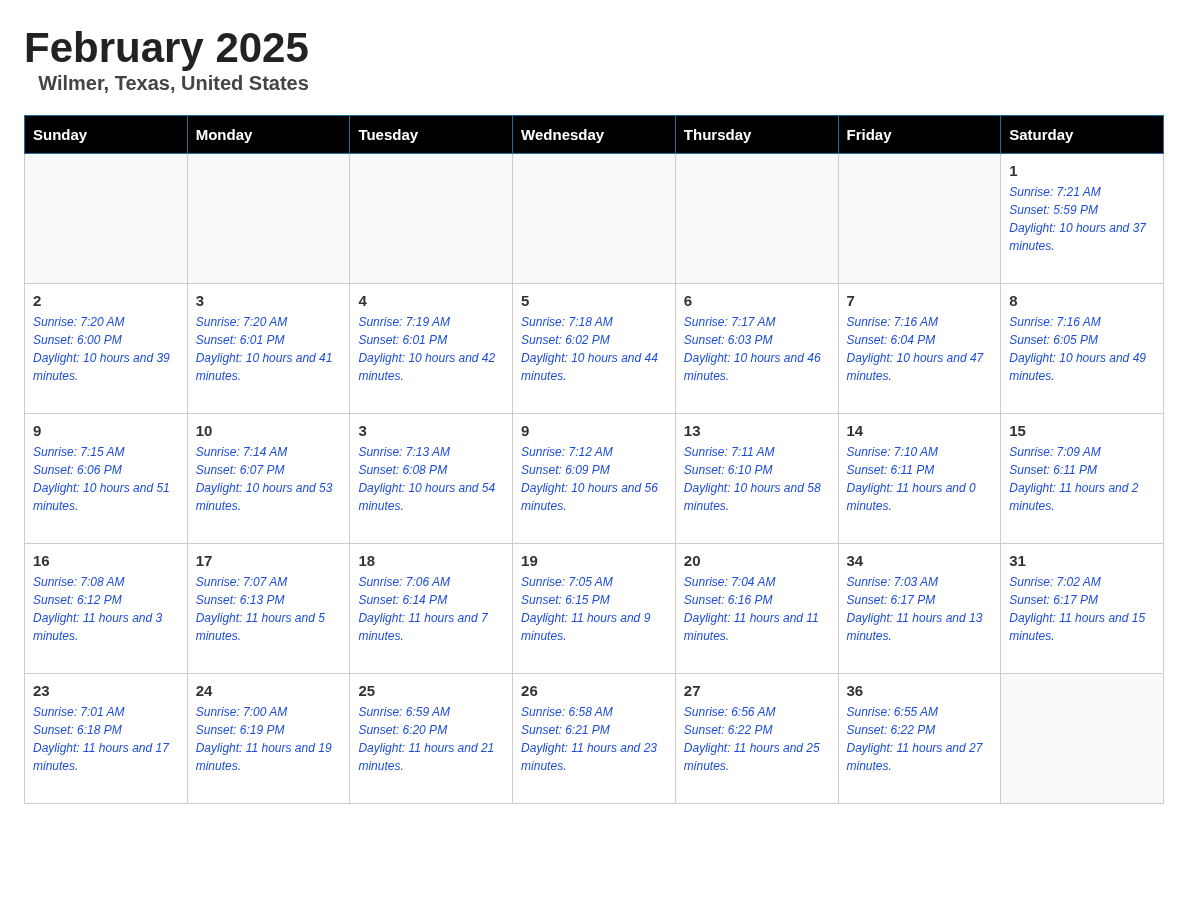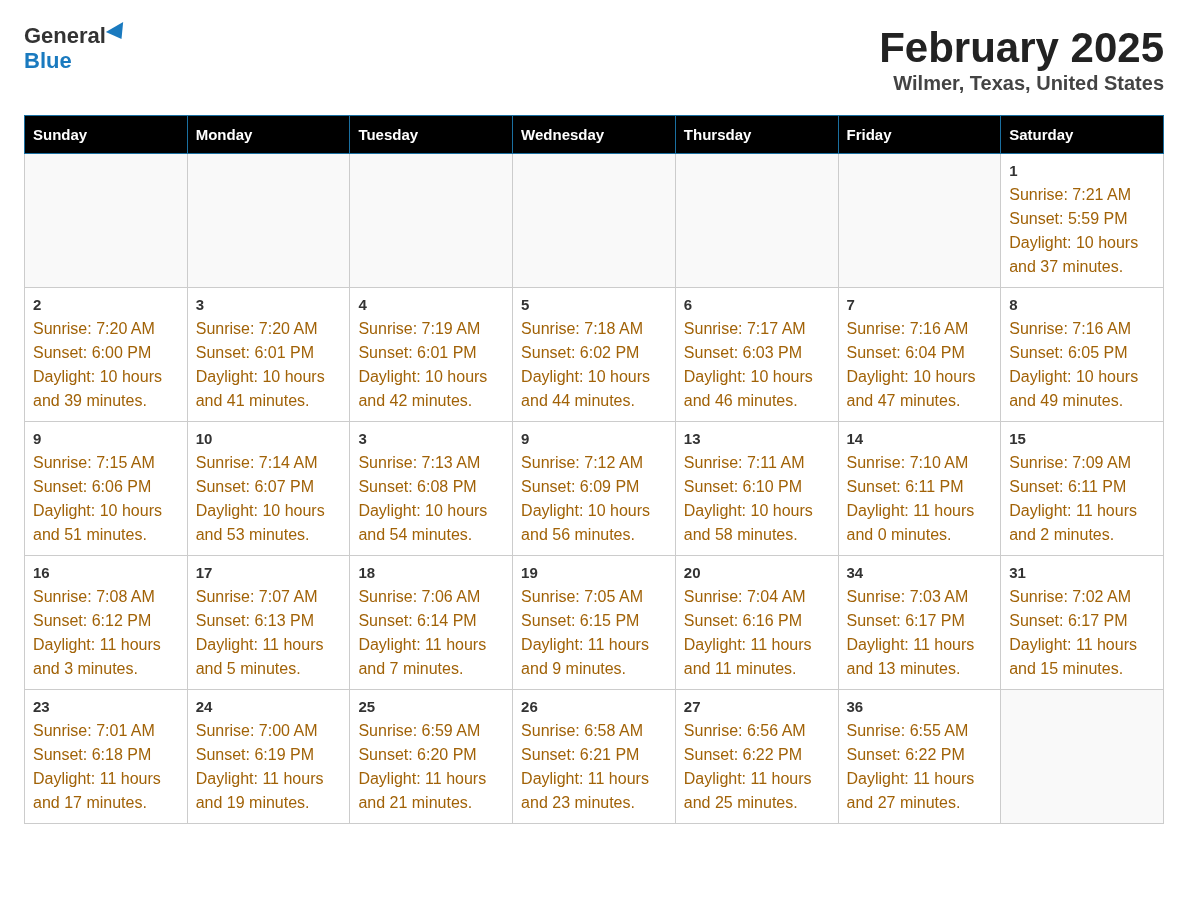--- a/index.html
+++ b/index.html
@@ -84,41 +84,33 @@
     .calendar tbody tr td.empty {
       background: #f9f9f9;
     }
     .day-number {
       font-size: 15px;
       font-weight: bold;
       margin-bottom: 4px;
       display: block;
     }
     .day-info {
-      font-size: 16px;
+      font-size: 12px;
       line-height: 1.5;
-      color: #a16207;
+      color: #1d4ed8;
+      font-style: italic;
     }
     .row-border td {
       border-top: 2px solid #5599cc;
     }
   </style>
 </head>
 <body>
 
 <div class="header">
-  <div class="logo">
-    <div style="display:flex; align-items:center; line-height:1.1;">
-      <span class="logo-general">General</span>
-      <span class="logo-triangle"></span>
-    </div>
-    <div>
-      <span class="logo-blue">Blue</span>
-    </div>
-  </div>
   <div class="title-block">
     <h1>February 2025</h1>
     <h2>Wilmer, Texas, United States</h2>
   </div>
 </div>
 
 <table class="calendar">
   <thead>
     <tr>
     <th>Sunday</th>

